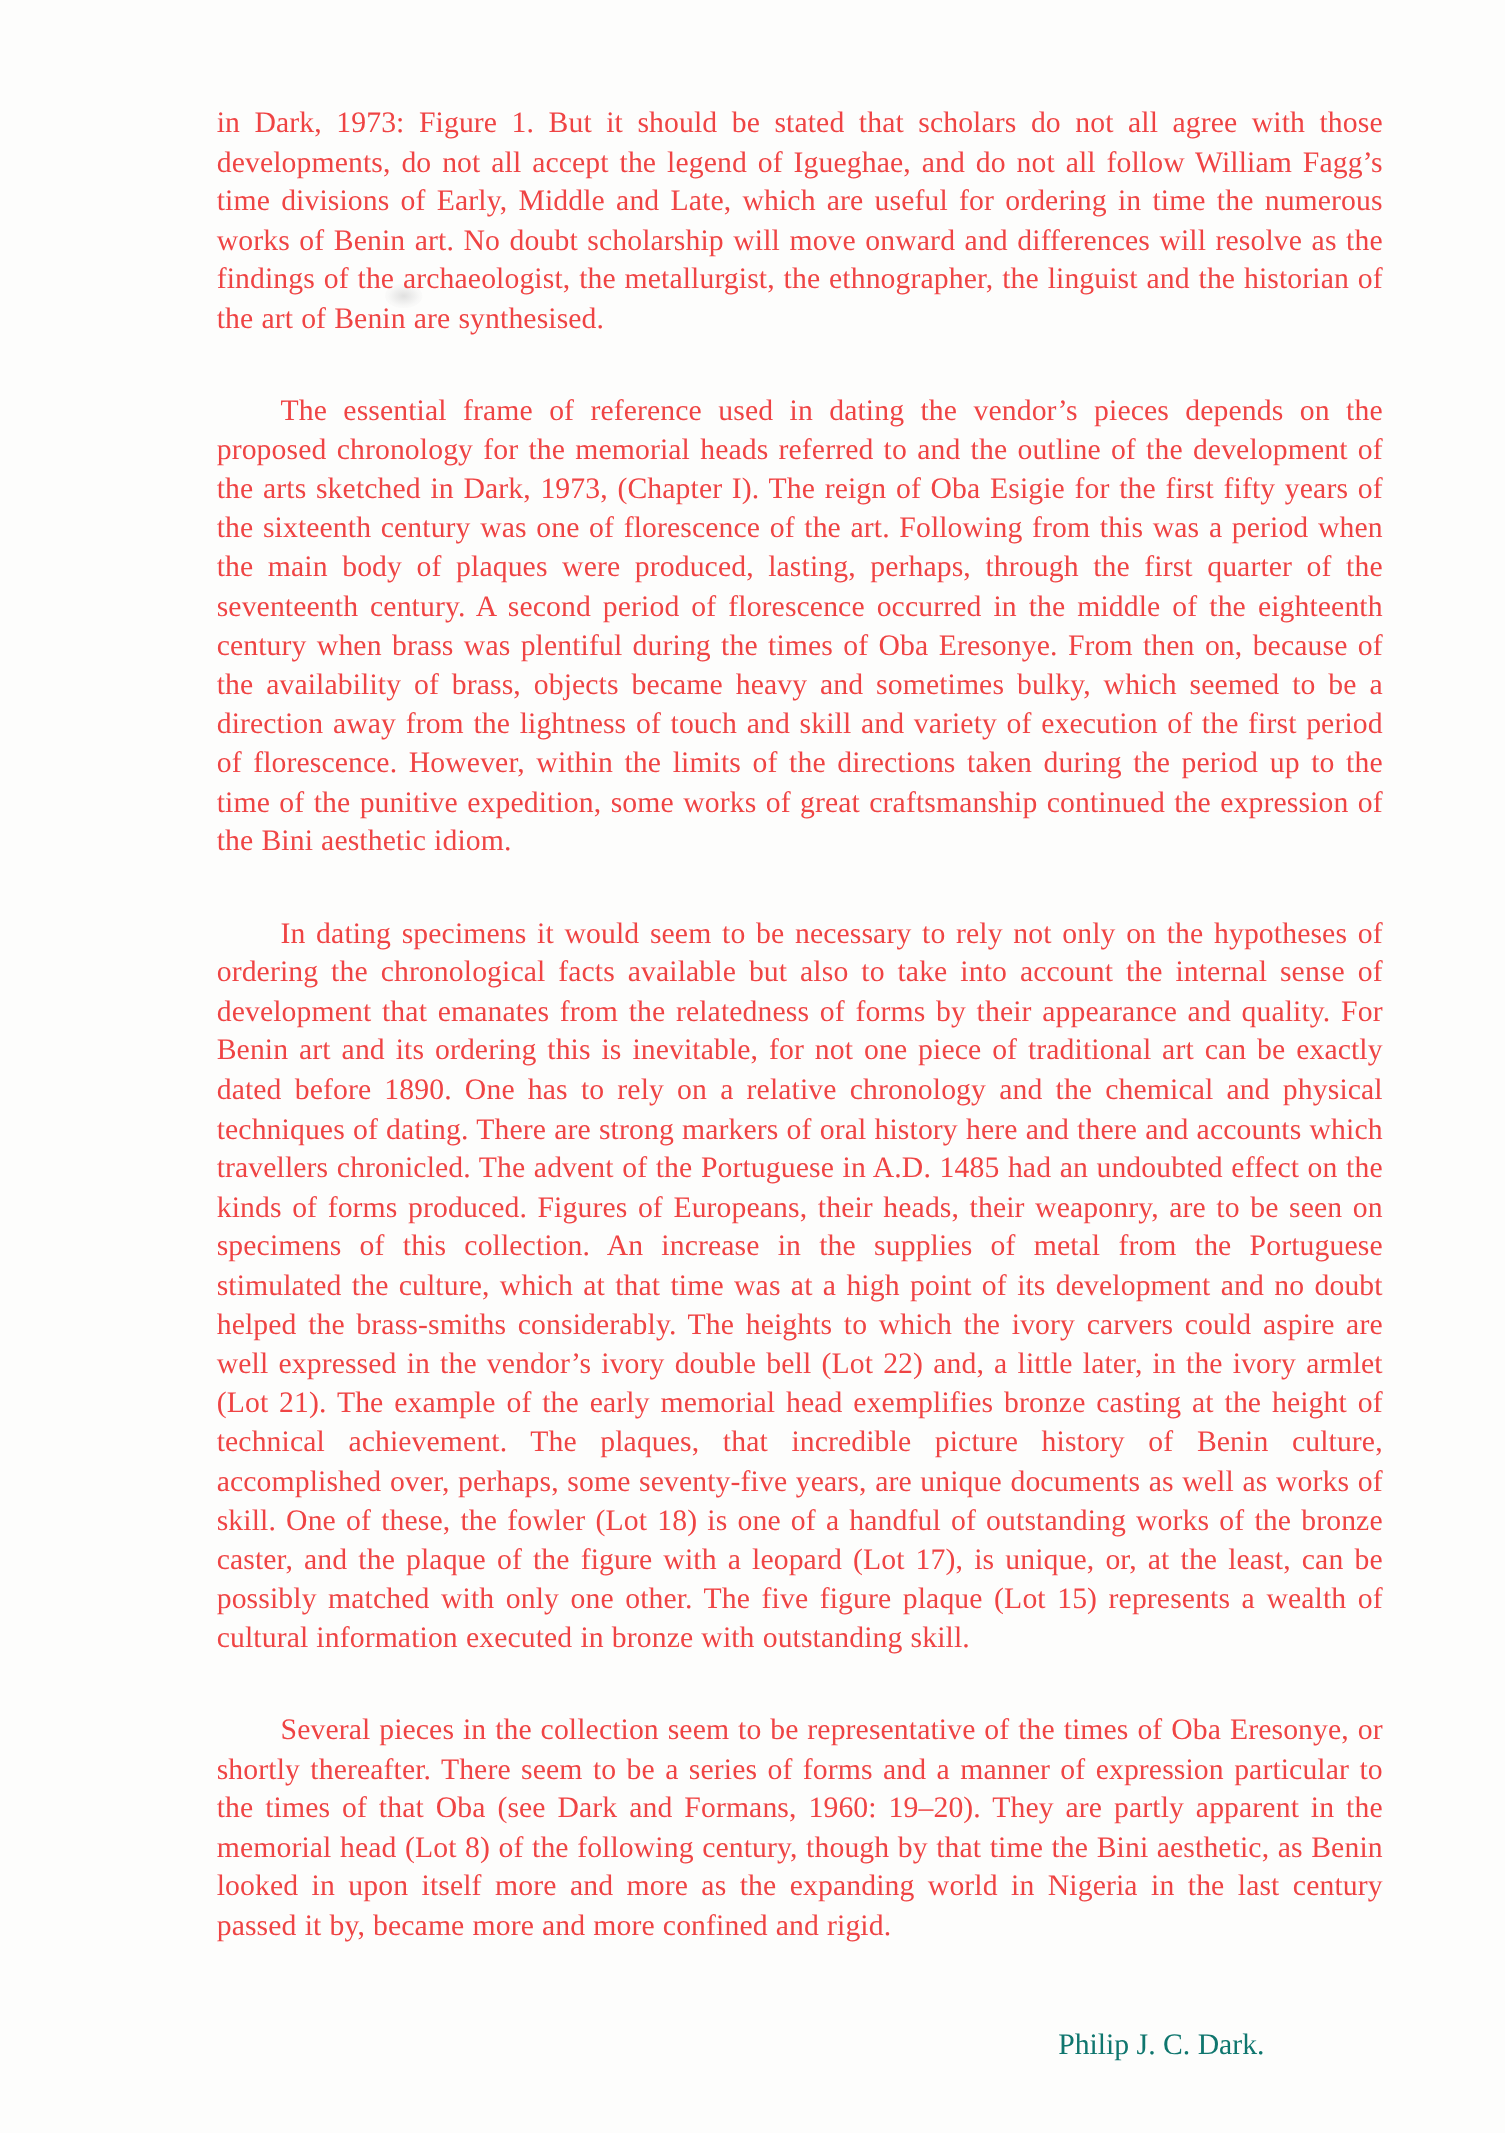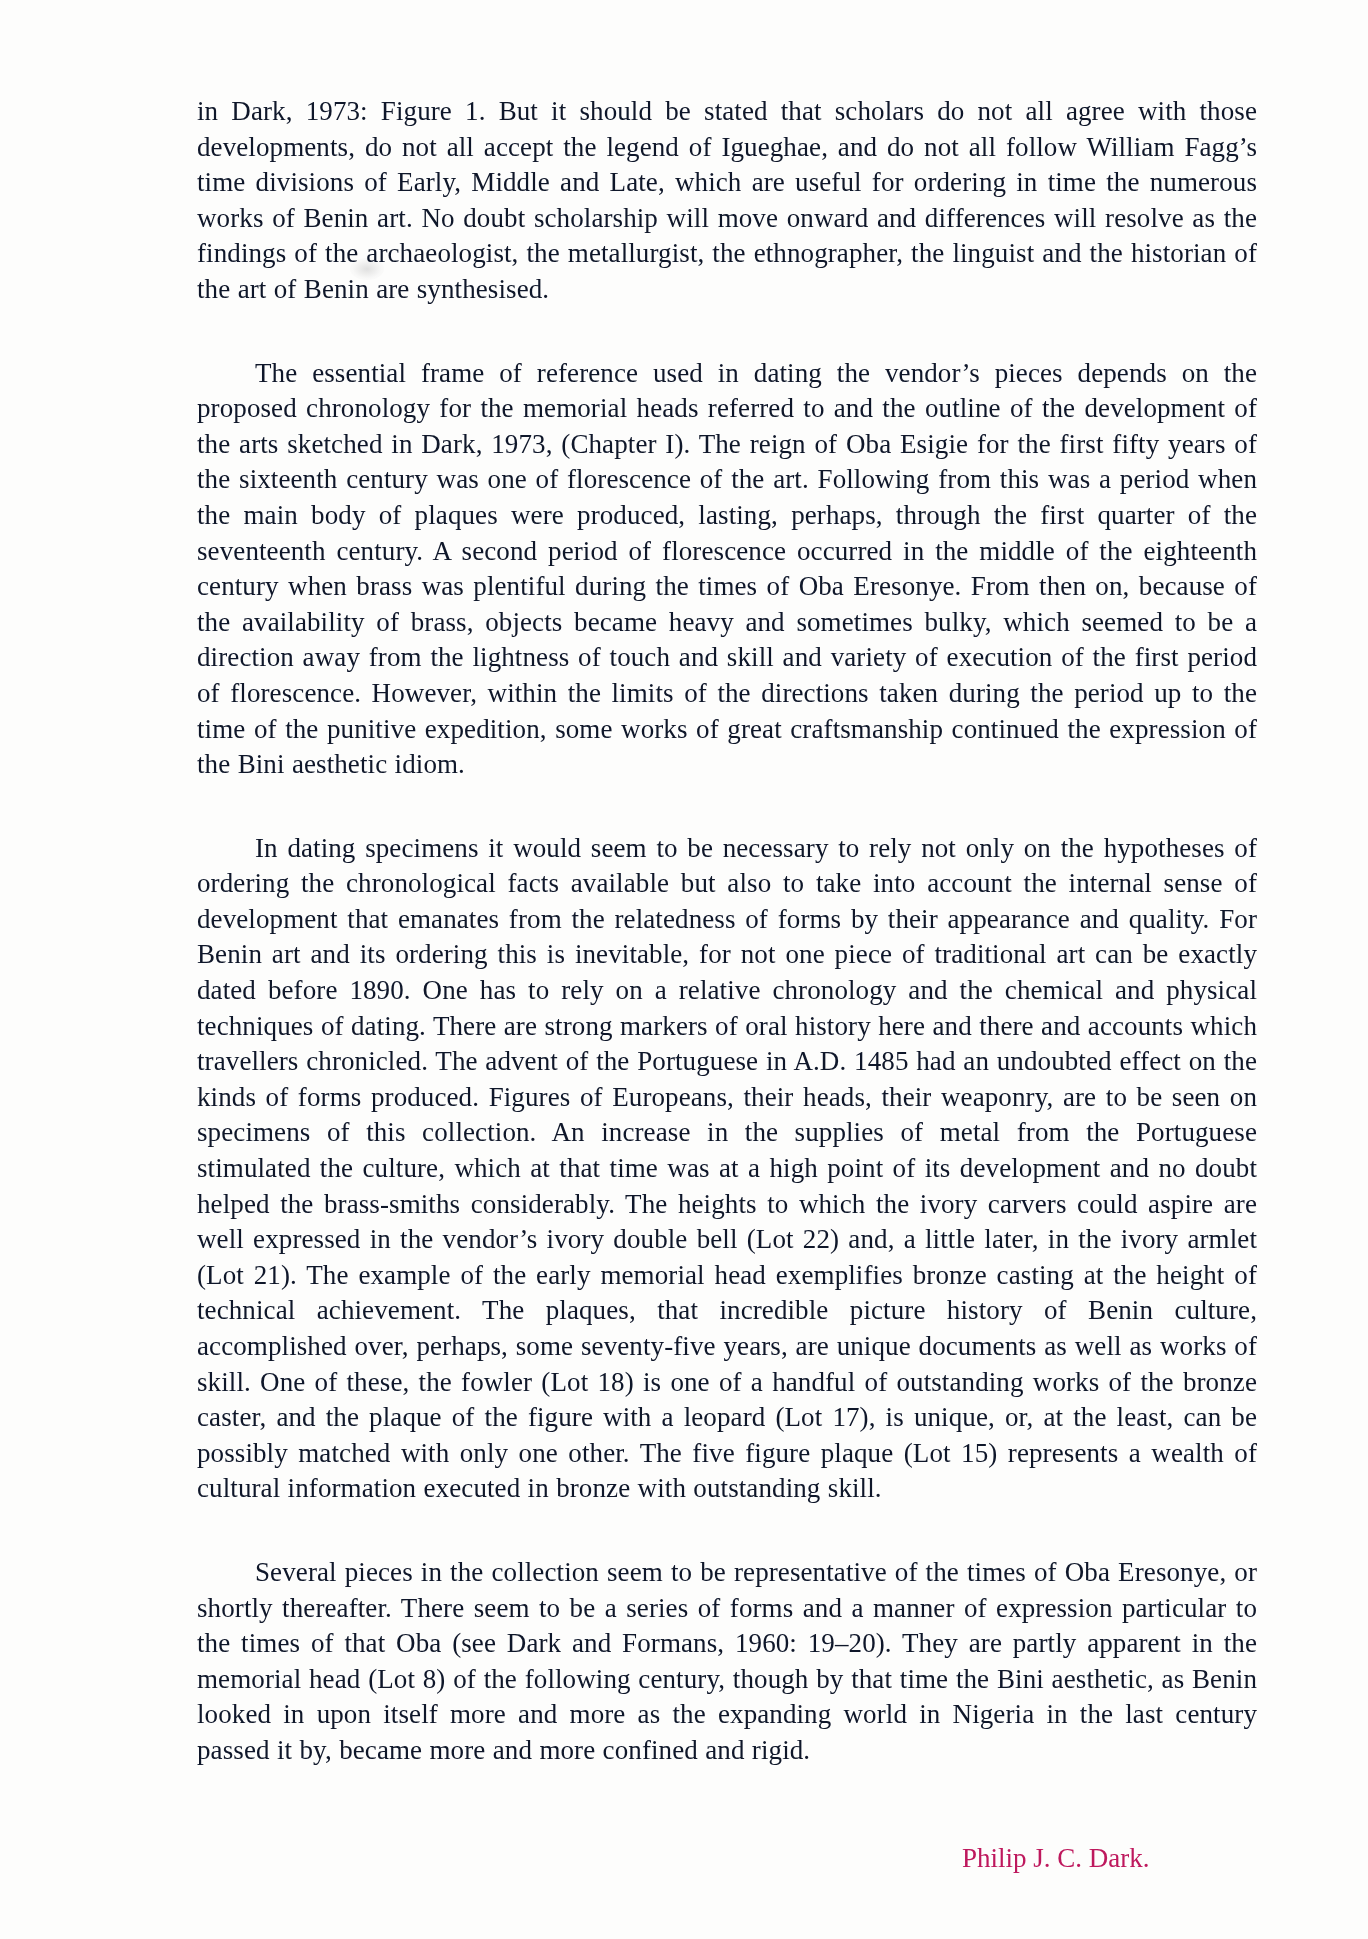--- a/index.html
+++ b/index.html
@@ -15,42 +15,42 @@
       background: #fdfdfc;
     }
     .page {
       position: absolute;
       left: 197px;
       top: 94px;
       width: 1060px;
       font-family: "Liberation Serif", "DejaVu Serif", serif;
       font-size: 27px;
       line-height: 35.6px;
-      color: #0f172a;
+      color: #ef4444;
       letter-spacing: 0.1px;
       word-spacing: 0.5px;
     }
     .page p {
       margin: 0;
       text-align: justify;
       text-align-last: left;
       hyphens: manual;
     }
     .page p.indent {
       text-indent: 58px;
       margin-top: 48px;
     }
     .signature {
       position: absolute;
       left: 962px;
       top: 1842px;
       font-family: "Liberation Serif", "DejaVu Serif", serif;
       font-size: 27px;
       line-height: 32px;
-      color: #be185d;
+      color: #0f766e;
       white-space: nowrap;
     }
     .smudge {
       position: absolute;
       left: 350px;
       top: 258px;
       width: 34px;
       height: 22px;
       border-radius: 50%;
       background: radial-gradient(ellipse at center, rgba(200,200,200,0.55) 0%, rgba(230,230,230,0.2) 60%, rgba(255,255,255,0) 100%);

